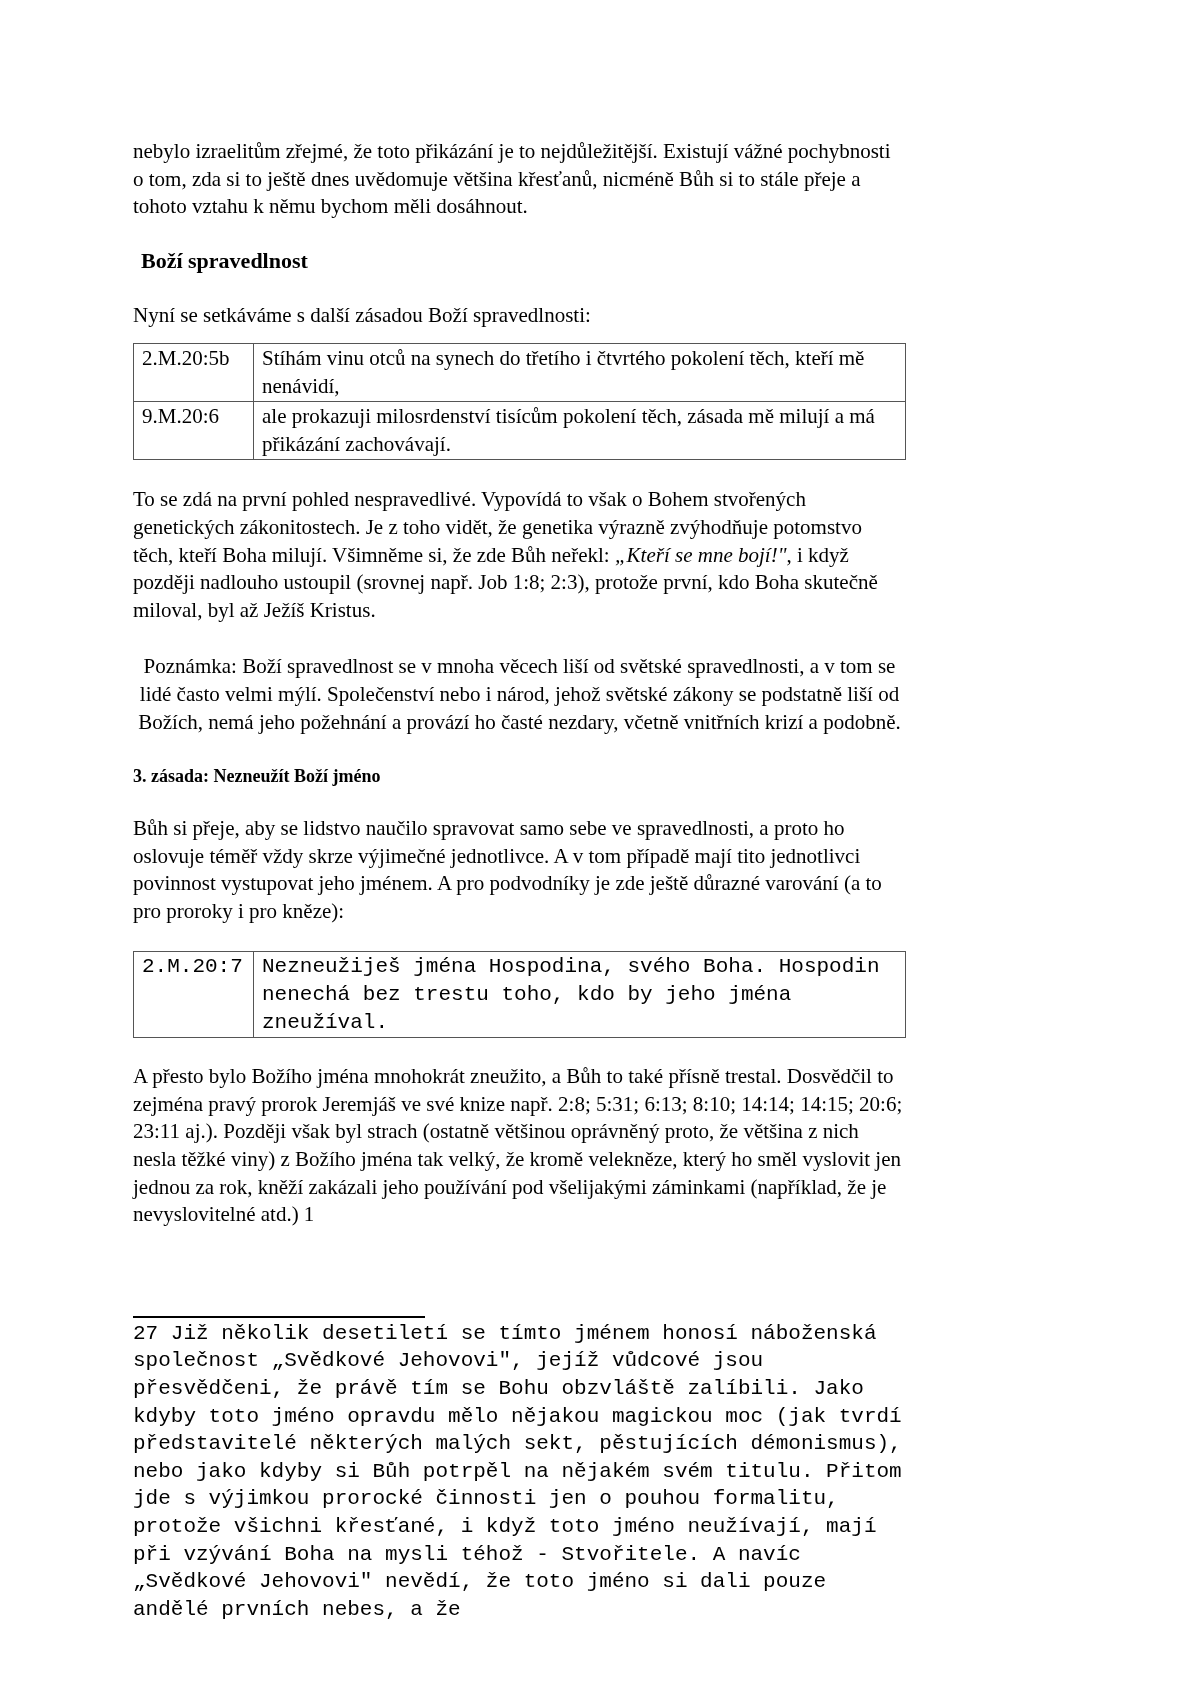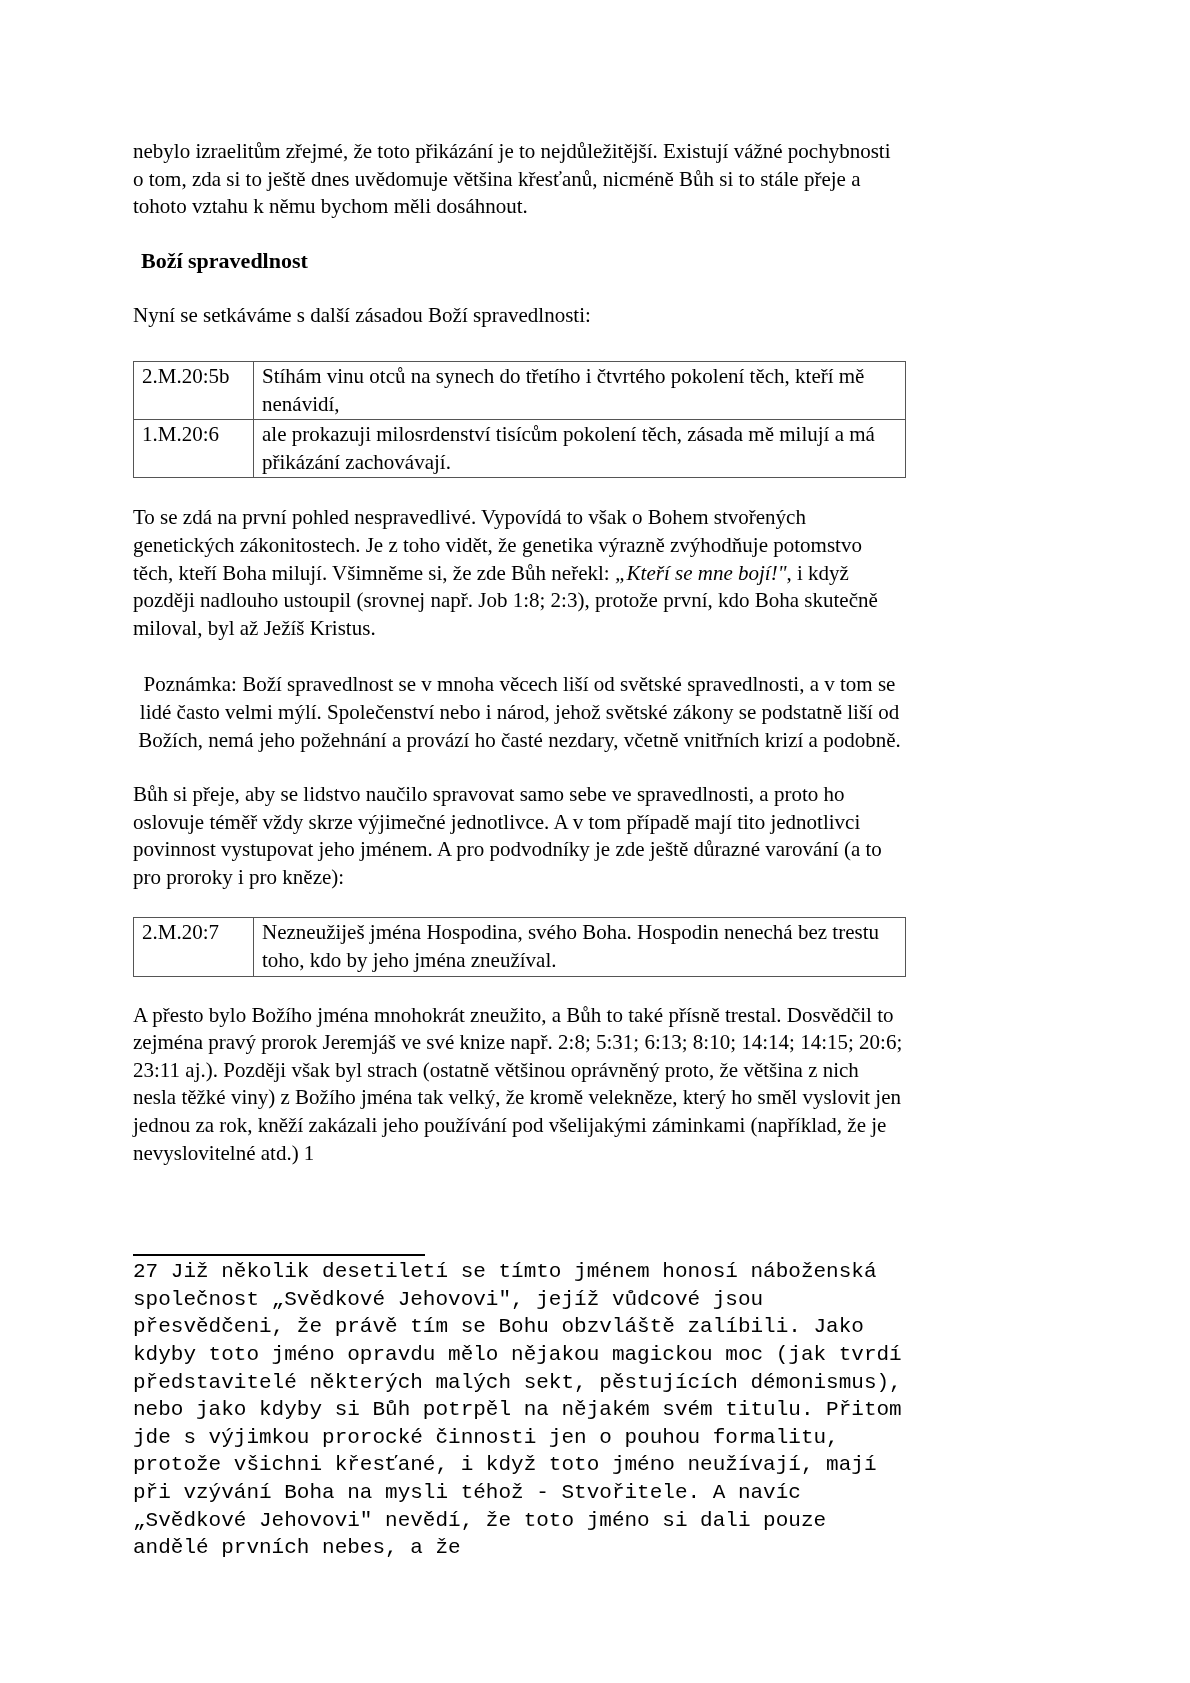--- a/index.html
+++ b/index.html
@@ -30,34 +30,34 @@
   .heading-main {
     font-size: 22px;
     font-weight: bold;
     line-height: 27.6px;
     margin: 26px 0 0 8px;
   }
   .para-leadin     { margin-top: 28px; }
   .verse-table {
     border-collapse: collapse;
     width: 100%;
-    margin-top: 31px;
+    margin-top: 13px;
     font-size: 21px;
     line-height: 27.6px;
   }
   .verse-table td {
     border: 1px solid #555555;
     padding: 1px 8px;
     vertical-align: top;
   }
   .verse-table td.ref {
     width: 103px;
     white-space: nowrap;
   }
-  .table-2         { margin-top: 26px; }
+  .table-2         { margin-top: 26px; font-family: Liberation Mono, monospace; }
   .para-genetics   { margin-top: 26px; }
   .para-note       { margin-top: 29px; text-align: center; }
   .heading-principle {
     font-size: 18px;
     font-weight: bold;
     line-height: 24px;
     margin: 28px 0 0 0;
   }
   .para-principle  { margin-top: 27px; }
   .para-misuse     { margin-top: 25px; }
@@ -83,30 +83,31 @@
 
     <p class="para-leadin">Nyní se setkáváme s další zásadou Boží spravedlnosti:</p>
 
     <table class="verse-table table-1">
       <tbody>
         <tr>
           <td class="ref">2.M.20:5b</td>
           <td>Stíhám vinu otců na synech do třetího i čtvrtého pokolení těch, kteří mě nenávidí,</td>
         </tr>
         <tr>
-          <td class="ref">1.M.20:6</td>
+          <td class="ref">9.M.20:6</td>
           <td>ale prokazuji milosrdenství tisícům pokolení těch, zásada mě milují a má přikázání zachovávají.</td>
         </tr>
       </tbody>
     </table>
 
     <p class="para-genetics"><span>To se zdá na první pohled nespravedlivé. Vypovídá to však o Bohem stvořených genetických zákonitostech. Je z toho vidět, že genetika výrazně zvýhodňuje potomstvo těch, kteří Boha milují. Všimněme si, že zde Bůh neřekl: </span><em>„Kteří se mne bojí!"</em><span>, i když později nadlouho ustoupil (srovnej např. Job 1:8; 2:3), protože první, kdo Boha skutečně miloval, byl až Ježíš Kristus.</span></p>
 
     <p class="para-note">Poznámka: Boží spravedlnost se v mnoha věcech liší od světské spravedlnosti, a v tom se lidé často velmi mýlí. Společenství nebo i národ, jehož světské zákony se podstatně liší od Božích, nemá jeho požehnání a provází ho časté nezdary, včetně vnitřních krizí a podobně.</p>
 
+    <div class="heading-principle">3. zásada: Nezneužít Boží jméno</div>
 
     <p class="para-principle">Bůh si přeje, aby se lidstvo naučilo spravovat samo sebe ve spravedlnosti, a proto ho oslovuje téměř vždy skrze výjimečné jednotlivce. A v tom případě mají tito jednotlivci povinnost vystupovat jeho jménem. A pro podvodníky je zde ještě důrazné varování (a to pro proroky i pro kněze):</p>
 
     <table class="verse-table table-2">
       <tbody>
         <tr>
           <td class="ref">2.M.20:7</td>
           <td>Nezneužiješ jména Hospodina, svého Boha. Hospodin nenechá bez trestu toho, kdo by jeho jména zneužíval.</td>
         </tr>
       </tbody>

